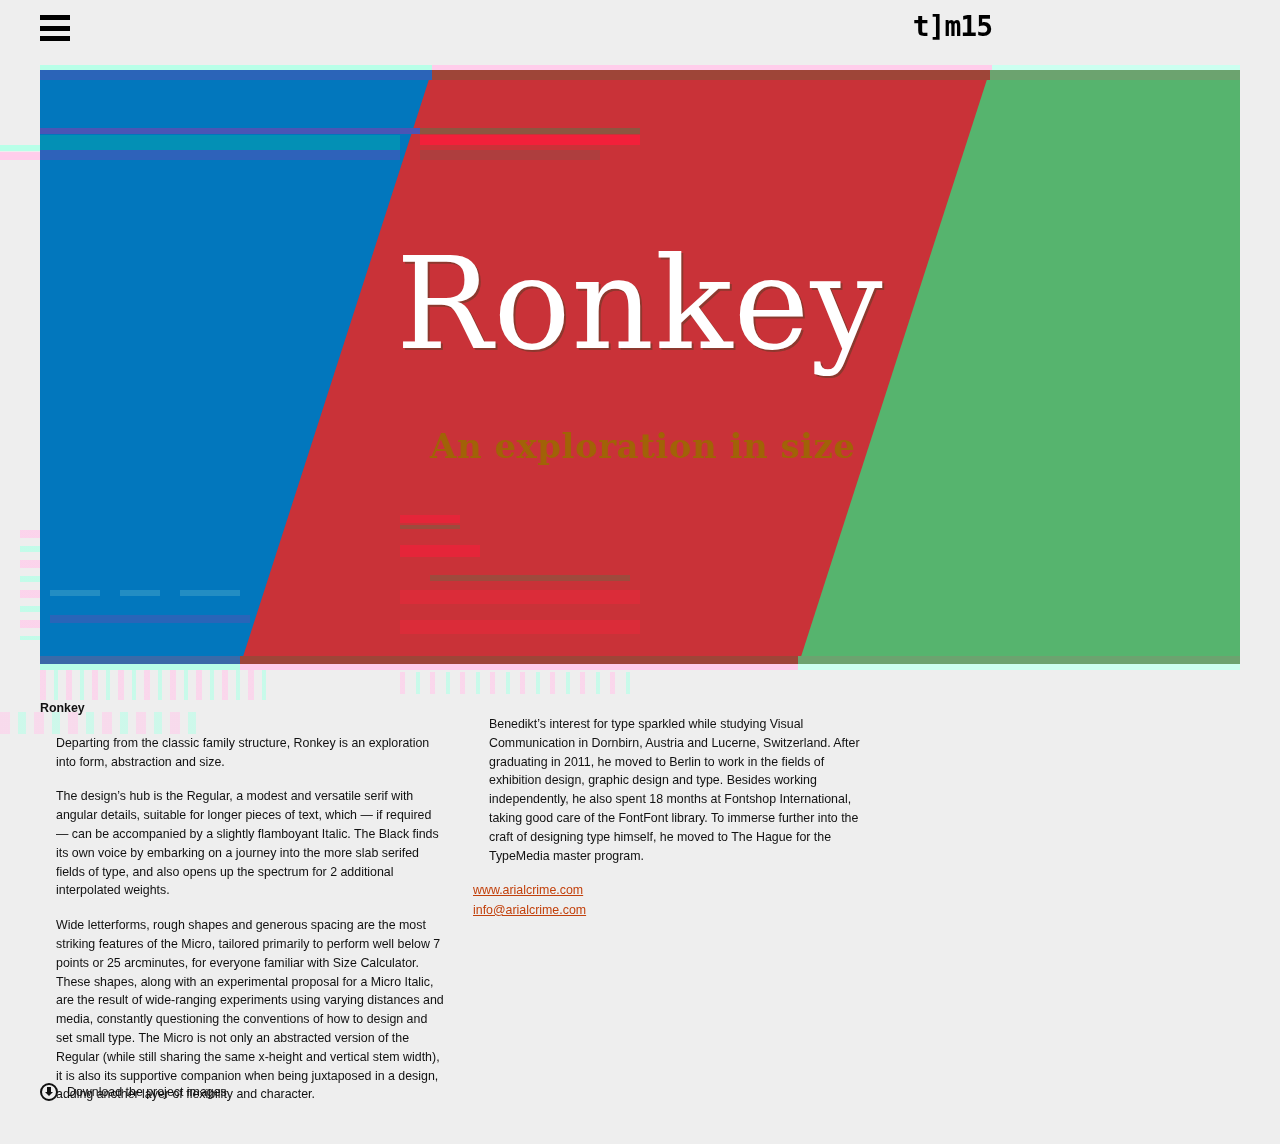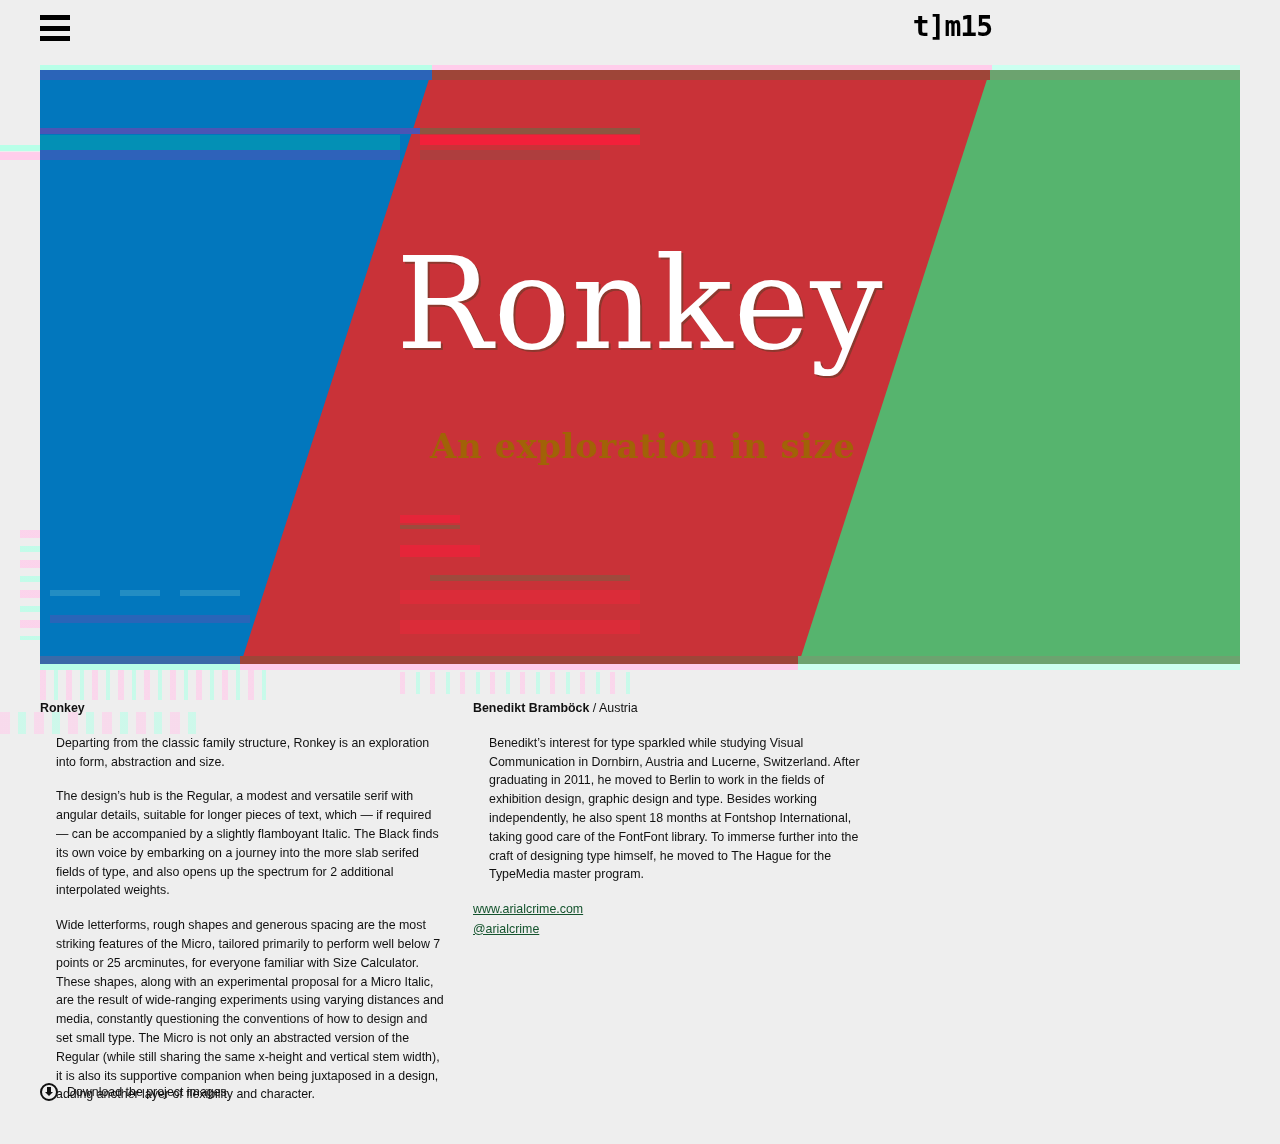--- a/index.html
+++ b/index.html
@@ -24,21 +24,21 @@
 
     .glitch { position: absolute; pointer-events: none; }
 
     .col { position: absolute; font-size: 12.4px; line-height: 18.8px; color: #111; }
     .col-left { left: 40px; top: 699px; width: 420px; }
     .col-right { left: 473px; top: 699px; width: 420px; }
     .col h3 { font-size: 12.4px; font-weight: bold; margin-bottom: 11px; }
     .col h3 .country { font-weight: normal; }
     .col p { margin: 16px; }
     .links { margin-top: 14px; }
-    .links a { display: block; color: #14532d; text-decoration: underline; line-height: 19.5px; }
+    .links a { display: block; color: #c2410c; text-decoration: underline; line-height: 19.5px; }
 
     .download { position: absolute; left: 40px; top: 1083px; display: flex; align-items: center; gap: 9px; font-size: 12.4px; cursor: pointer; }
     .download-icon { width: 18px; height: 18px; border: 2px solid #111; border-radius: 50%; position: relative; }
     .download-icon::before { content: ""; position: absolute; left: 5px; top: 2px; width: 4px; height: 5px; background: #111; }
     .download-icon::after { content: ""; position: absolute; left: 3px; top: 7px; width: 0; height: 0; border-left: 4px solid transparent; border-right: 4px solid transparent; border-top: 4px solid #111; }
   </style>
 </head>
 <body>
 
 <div class="header">
@@ -111,21 +111,18 @@
   <p>The design’s hub is the Regular, a modest and versatile serif with angular details, suitable for longer pieces of text, which — if required — can be accompanied by a slightly flamboyant Italic. The Black finds its own voice by embarking on a journey into the more slab serifed fields of type, and also opens up the spectrum for 2 additional interpolated weights.</p>
   <p>Wide letterforms, rough shapes and generous spacing are the most striking features of the Micro, tailored primarily to perform well below 7 points or 25 arcminutes, for everyone familiar with Size Calculator. These shapes, along with an experimental proposal for a Micro Italic, are the result of wide-ranging experiments using varying distances and media, constantly questioning the conventions of how to design and set small type. The Micro is not only an abstracted version of the Regular (while still sharing the same x-height and vertical stem width), it is also its supportive companion when being juxtaposed in a design, adding another layer of flexibility and character.</p>
 </div>
 
 <div class="download">
   <span class="download-icon"></span>
   <span>Download the project images</span>
 </div>
 
 <div class="col col-right">
-  <h3>
-    <span>Benedikt Bramböck</span><span class="country"> / </span><span class="country">Austria</span>
-  </h3>
   <p>Benedikt’s interest for type sparkled while studying Visual Communication in Dornbirn, Austria and Lucerne, Switzerland. After graduating in 2011, he moved to Berlin to work in the fields of exhibition design, graphic design and type. Besides working independently, he also spent 18 months at Fontshop International, taking good care of the FontFont library. To immerse further into the craft of designing type himself, he moved to The Hague for the TypeMedia master program.</p>
   <div class="links">
     <a>www.arialcrime.com</a>
-    <a>@arialcrime</a>
+    <a>info@arialcrime.com</a>
   </div>
 </div>
 
 </body></html>

